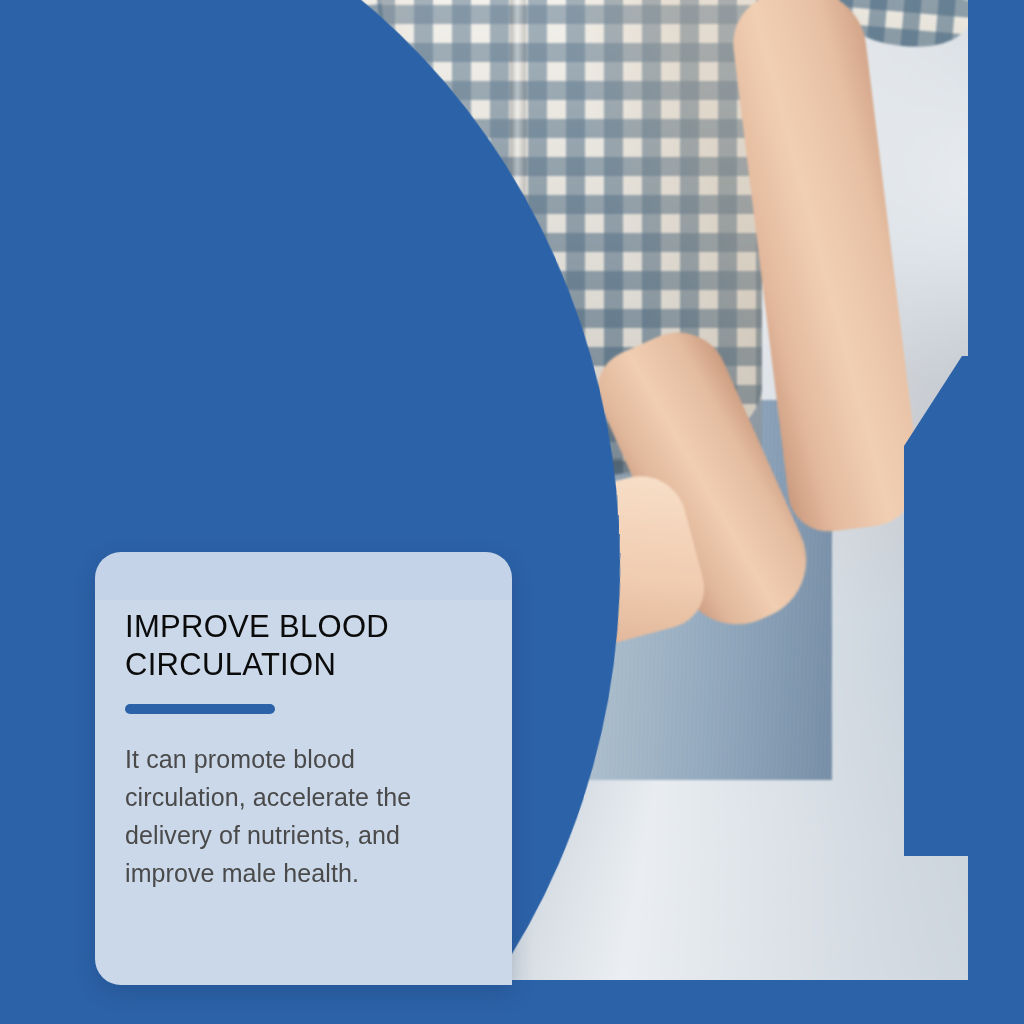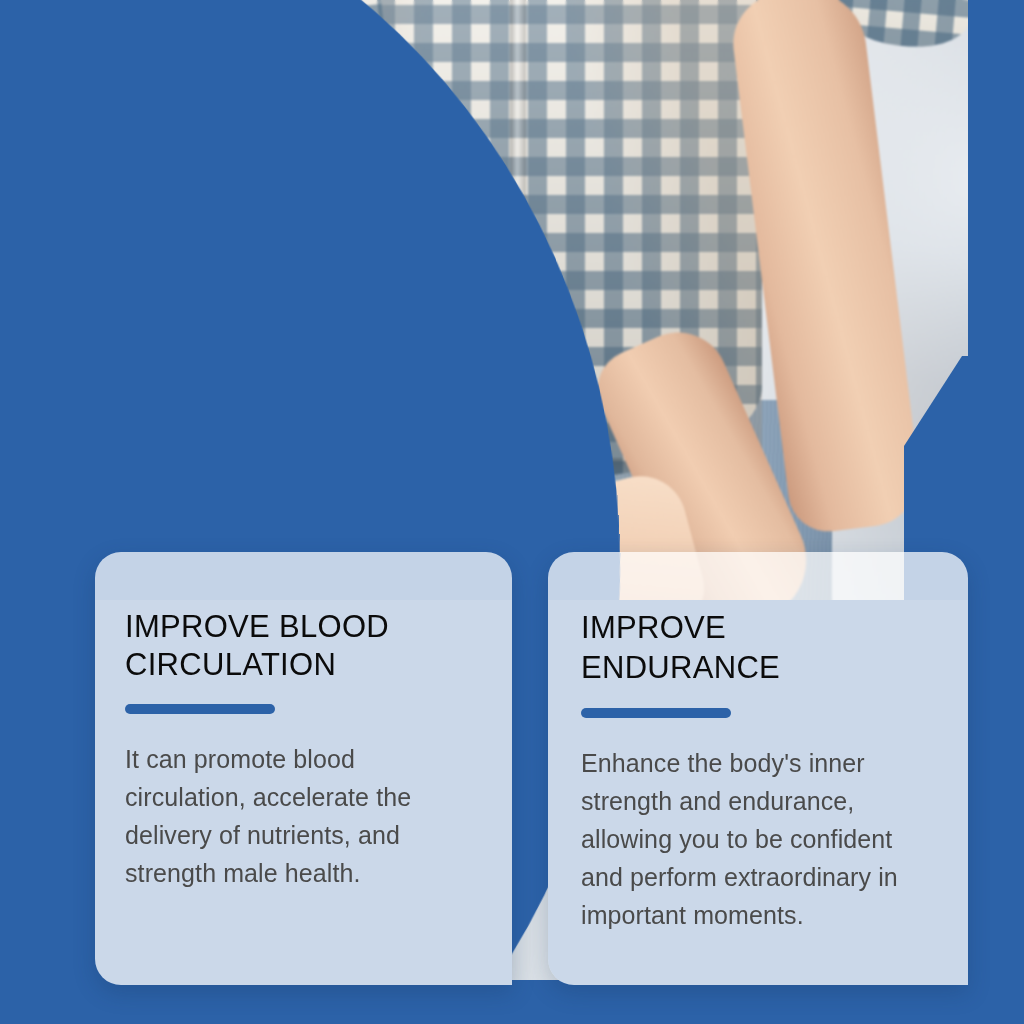--- a/index.html
+++ b/index.html
@@ -305,29 +305,19 @@
 
   <div class="cards">
 
     <div class="card" id="card-1">
       <div class="glass"></div>
       <div class="solid"></div>
       <div class="card-body">
         <div class="card-title">IMPROVE BLOOD
 CIRCULATION</div>
         <div class="accent"></div>
-        <div class="card-desc">It can promote blood circulation, accelerate the delivery of nutrients, and strength male health.</div>
+        <div class="card-desc">It can promote blood circulation, accelerate the delivery of nutrients, and improve male health.</div>
       </div>
     </div>
 
-    <div class="card" id="card-2">
-      <div class="glass"></div>
-      <div class="solid"></div>
-      <div class="card-body">
-        <div class="card-title">IMPROVE
-ENDURANCE</div>
-        <div class="accent"></div>
-        <div class="card-desc">Enhance the body's inner strength and endurance, allowing you to be confident and perform extraordinary in important moments.</div>
-      </div>
-    </div>
 
   </div>
 </div>
 
 </body></html>

